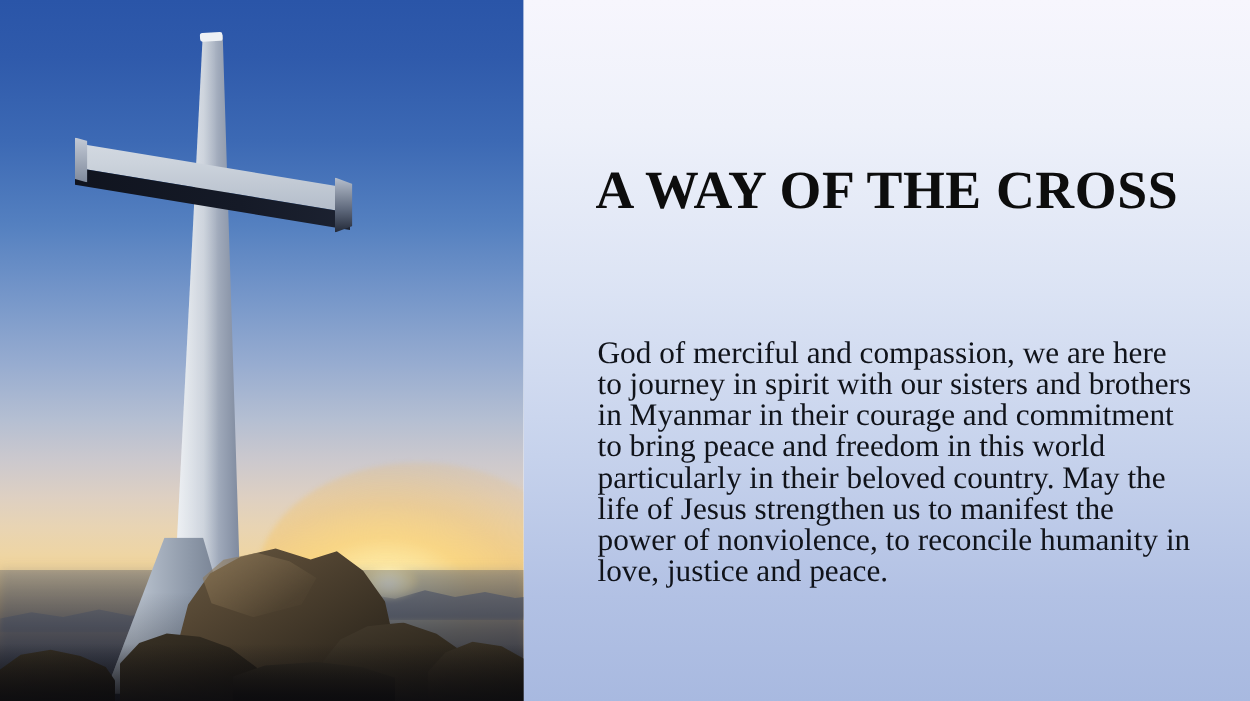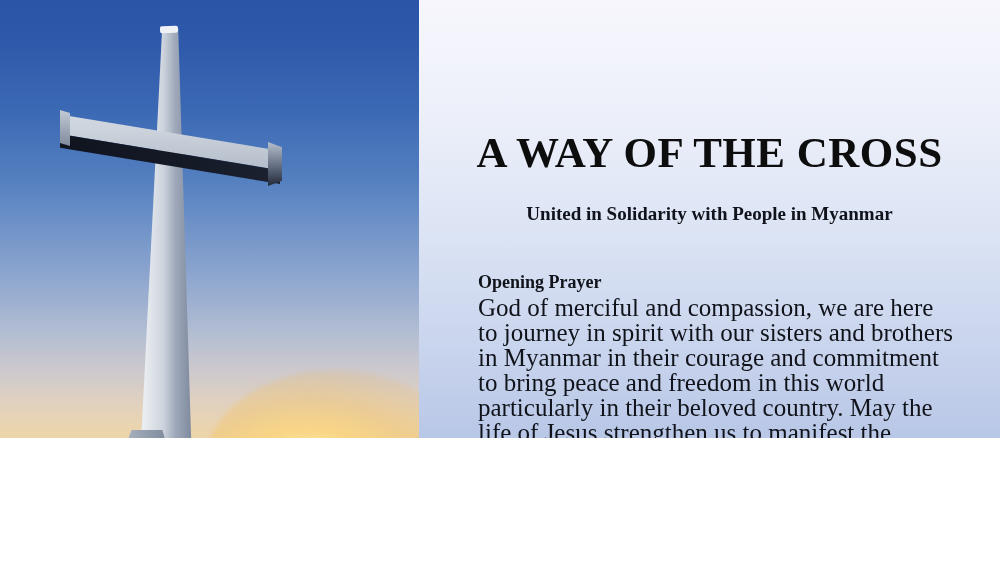--- a/index.html
+++ b/index.html
@@ -7,21 +7,21 @@
     margin: 0;
     padding: 0;
     background: #ffffff;
   }
   body {
     font-family: "Liberation Serif", "DejaVu Serif", serif;
   }
   .slide {
     position: relative;
     width: 1000px;
-    height: 438px;
+    height: 561px;
     overflow: hidden;
     background: #ffffff;
   }
 
   
   .photo {
     position: absolute;
     left: 0;
     top: 0;
     width: 419px;
@@ -385,22 +385,20 @@
     <div class="rock rock-d"></div>
     <div class="rock rock-e"></div>
     <div class="rock rock-f"></div>
     <div class="ground-shadow"></div>
   </div>
 
   <div class="panel">
     <div class="panel-inner">
       <div class="title">A WAY OF THE CROSS</div>
 
-      <div class="subtitle">United in Solidarity with People in Myanmar</div>
 
       <div class="body-block">
-        <p class="body-heading">Opening Prayer</p>
         <p class="body-text">God of merciful and compassion, we are here to journey in spirit with our sisters and brothers in Myanmar in their courage and commitment to bring peace and freedom in this world particularly in their beloved country. May the life of Jesus strengthen us to manifest the power of nonviolence, to reconcile humanity in love, justice and peace.</p>
       </div>
     </div>
   </div>
 
 </div>
 
 </body></html>

